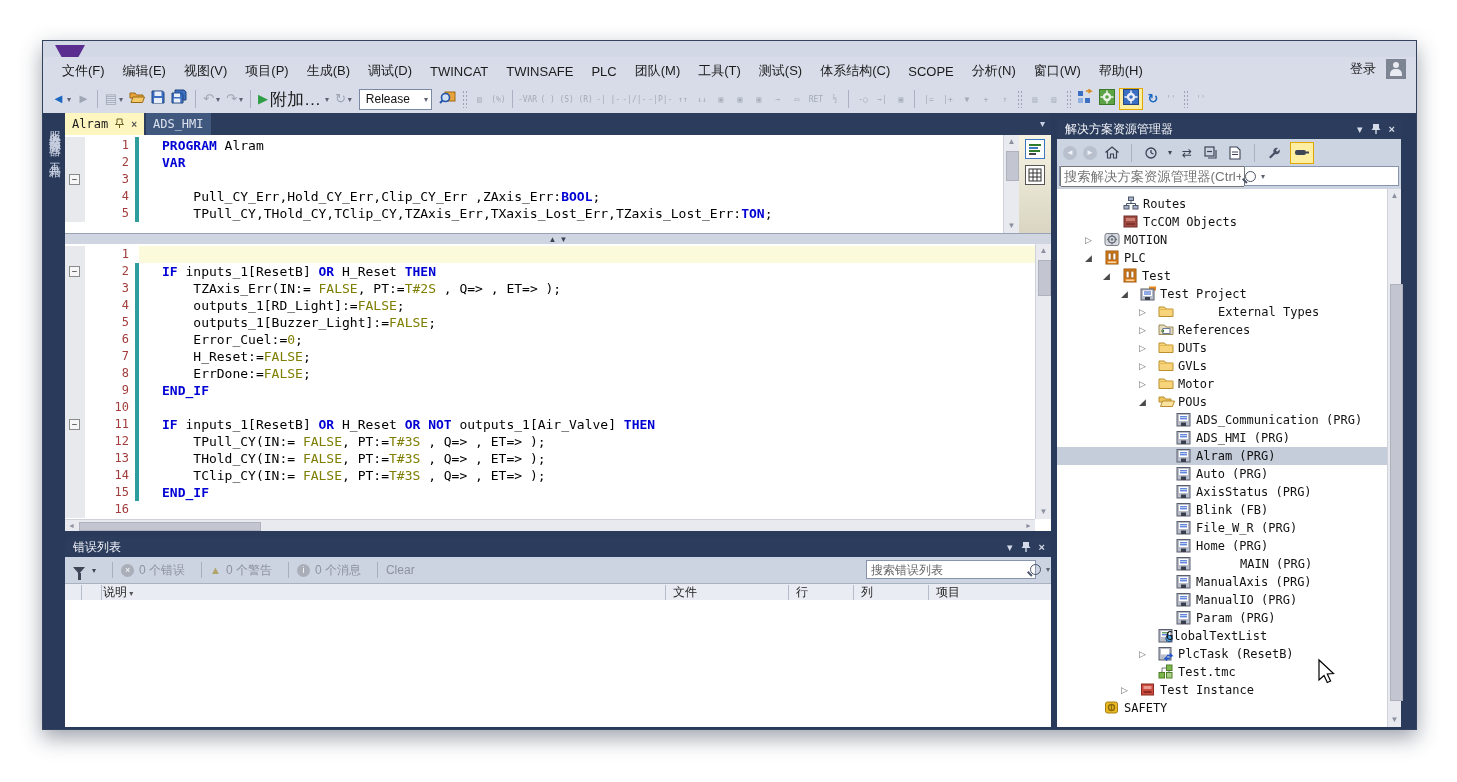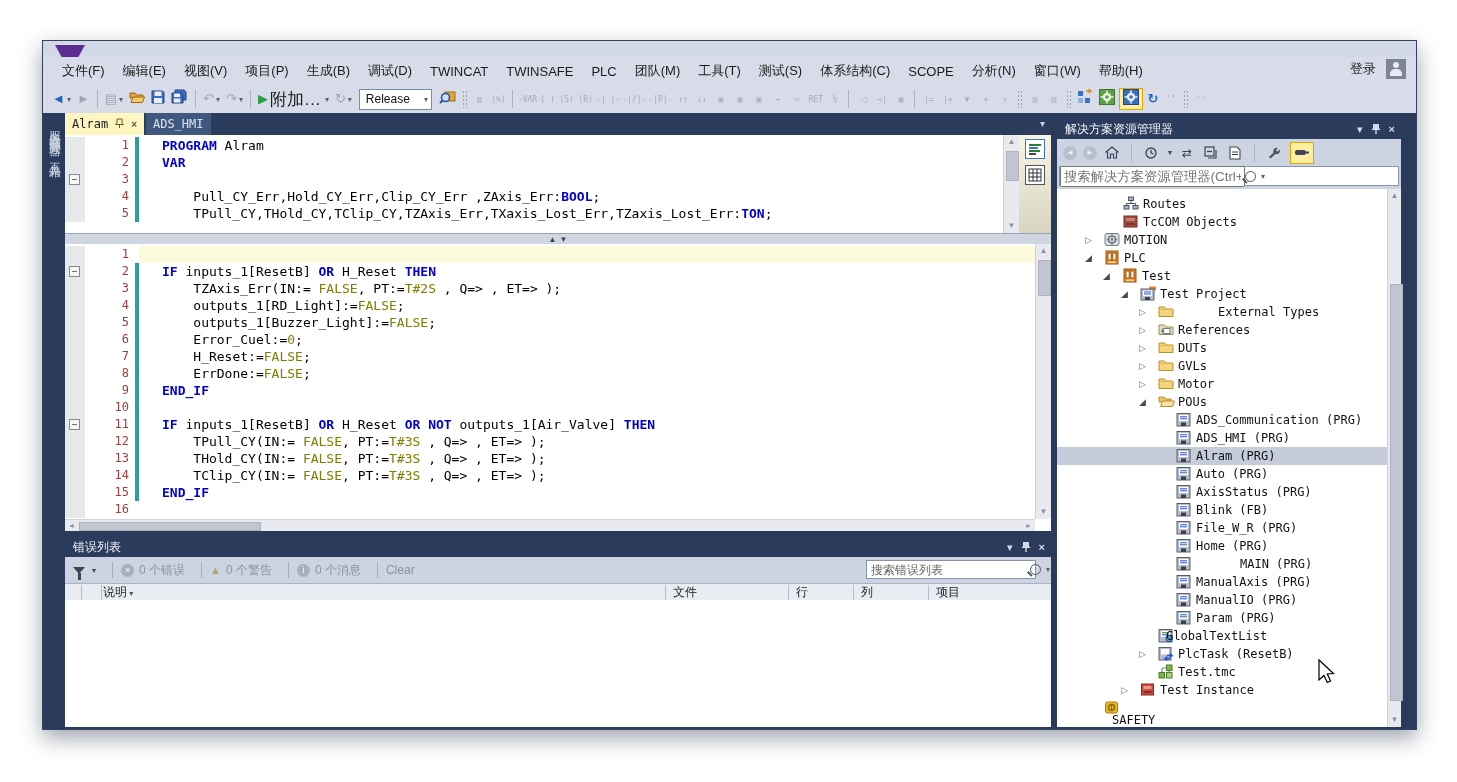--- a/index.html
+++ b/index.html
@@ -896,21 +896,21 @@
                   <rect x="3.5" y="9" width="8" height="2" fill="#8a2a20"></rect>
                 </svg></span>
               <span class="tlabel" style="left: 103px;">Test Instance</span>
             </div>
             <div class="trow">
               <span class="ticon" style="left: 47px;"><svg width="15" height="15">
                   <rect x="1.5" y="2" width="12" height="11" rx="2" fill="#e9b922" stroke="#a87f10"></rect>
                   <circle cx="7.5" cy="7.5" r="3" fill="none" stroke="#8a6a0a" stroke-width="1.4"></circle>
                   <line x1="7.5" y1="4.5" x2="7.5" y2="10.5" stroke="#8a6a0a" stroke-width="1.2"></line>
                 </svg></span>
-              <span class="tlabel" style="left: 55px; margin-top: 12px;">SAFETY</span>
+              <span class="tlabel" style="left: 67px;">SAFETY</span>
             </div>
           </div>
       <div class="tscroll">
         <div class="sbtn up">▲</div>
         <div class="sthumb" style="top:95px;height:415px;left:1.5px;"></div>
         <div class="sbtn dn">▼</div>
       </div>
     </div>
 
   </div>

